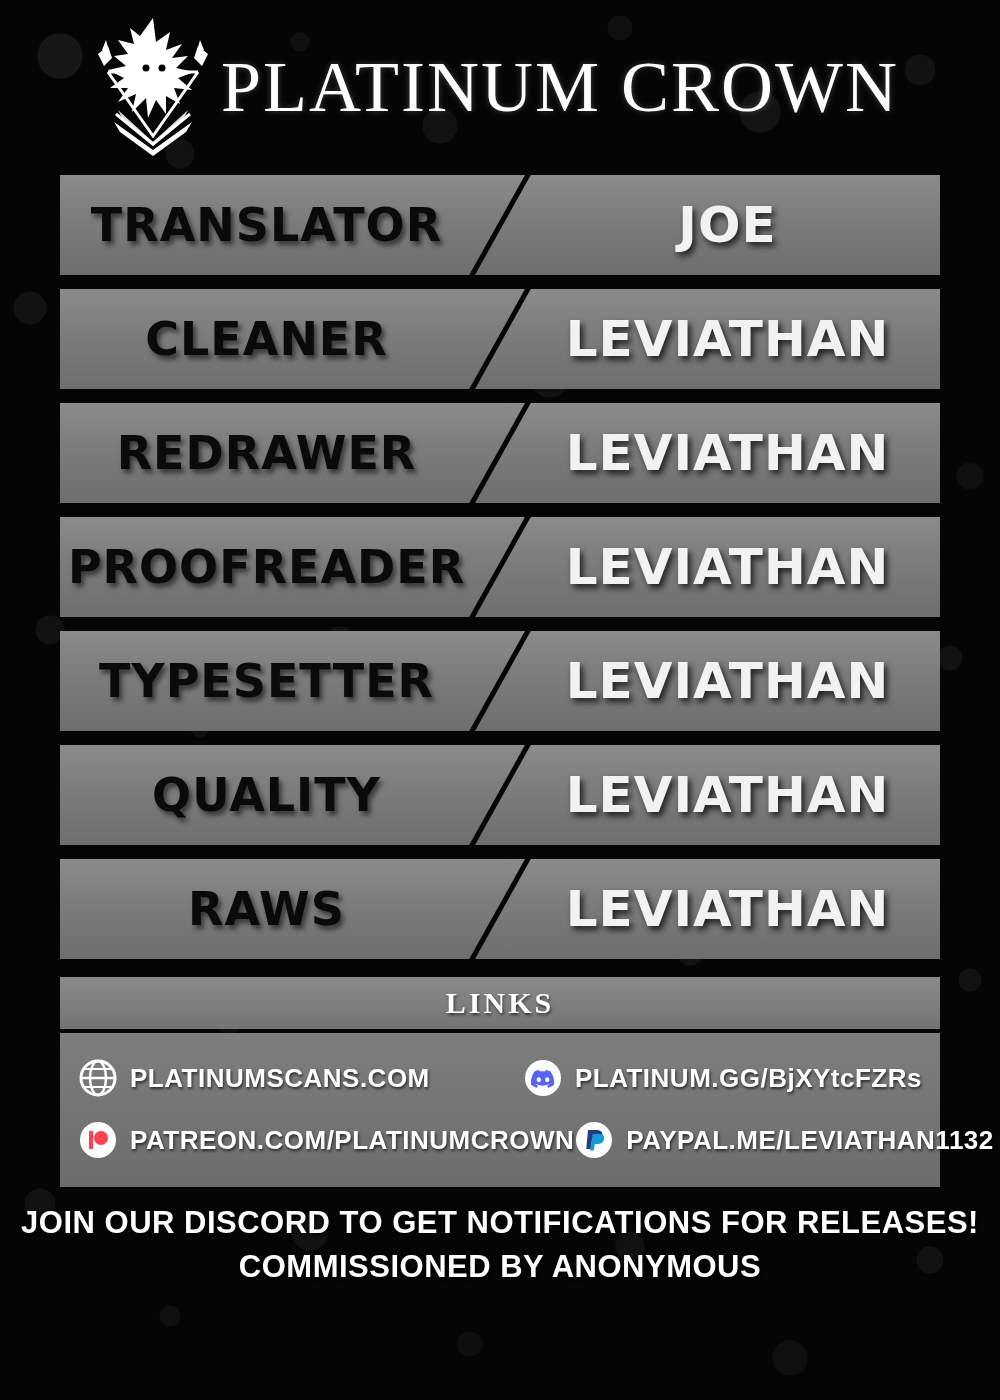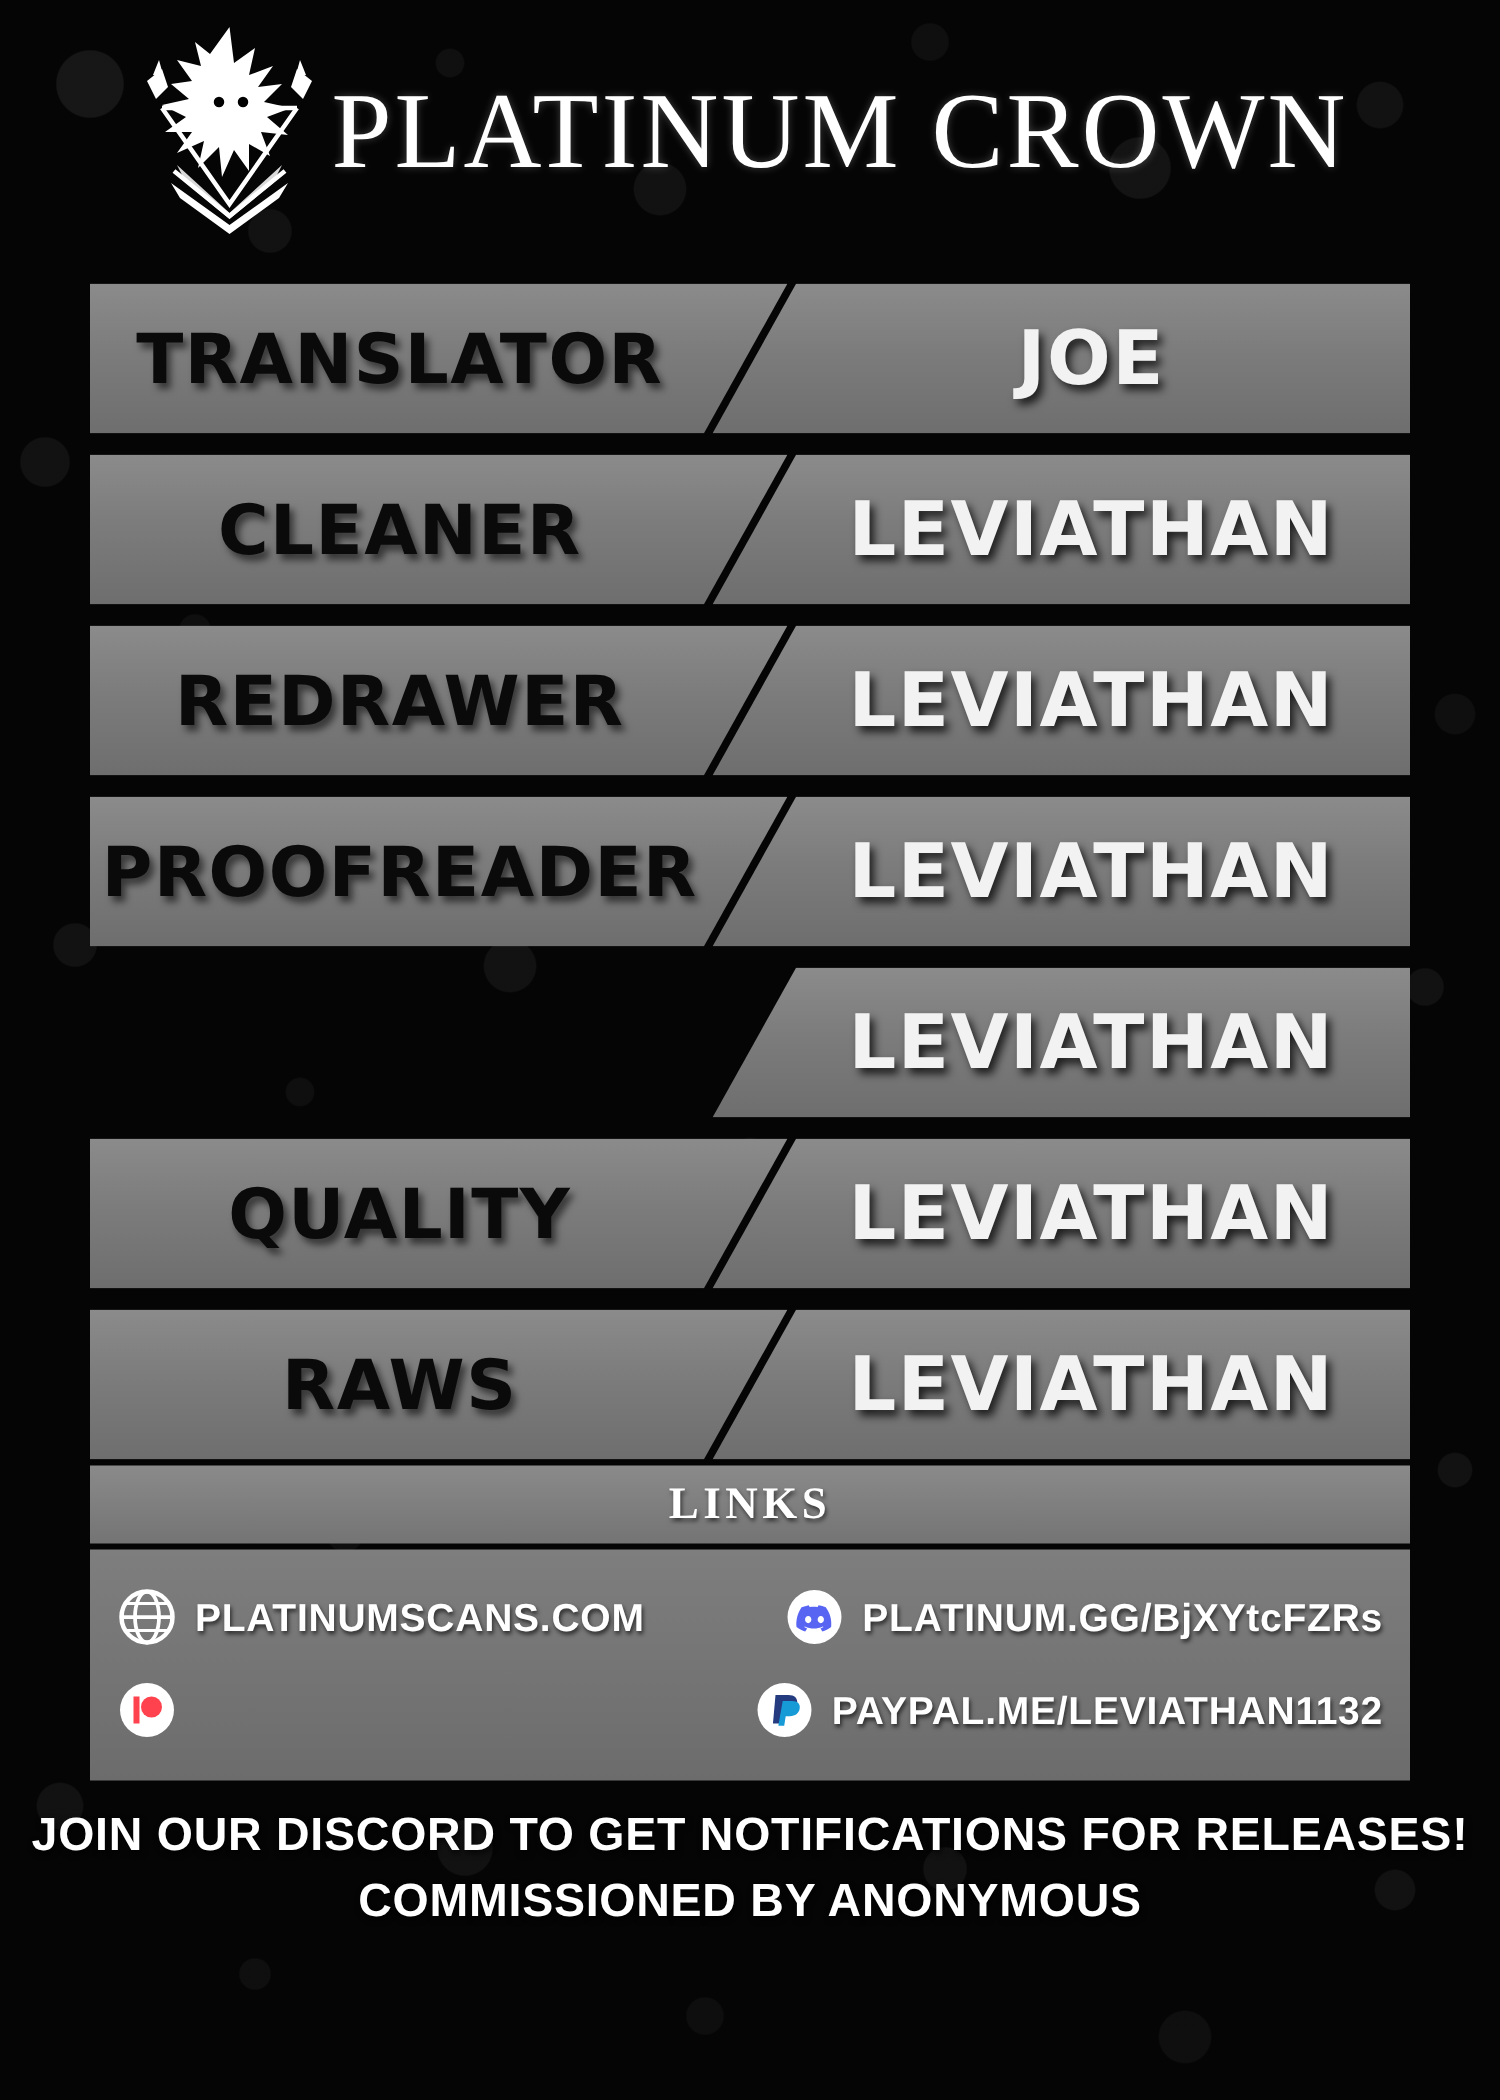--- a/index.html
+++ b/index.html
@@ -83,21 +83,21 @@
   #credits {
     padding: 0 60px;
   }
   .credit-row {
     position: relative;
     height: 104px;
     margin-bottom: 10px;
   }
   .bar {
     position: absolute;
-    top: 14px;
+    top: 0;
     height: 100px;
     background: linear-gradient(180deg, #8b8b8b 0%, #7c7c7c 45%, #6e6e6e 100%);
     display: flex;
     align-items: center;
   }
   .bar-role {
     left: 0;
     width: 465px;
     clip-path: polygon(0 0, 100% 0, 88% 100%, 0 100%);
     justify-content: center;
@@ -256,20 +256,23 @@
     <div class="credit-row">
       <div class="bar bar-role">
         <span class="role-text">PROOFREADER</span>
       </div>
       <div class="bar bar-name">
         <span class="name-text">LEVIATHAN</span>
       </div>
     </div>
 
     <div class="credit-row">
+      <div class="bar bar-role">
+        <span class="role-text">TYPESETTER</span>
+      </div>
       <div class="bar bar-name">
         <span class="name-text">LEVIATHAN</span>
       </div>
     </div>
 
     <div class="credit-row">
       <div class="bar bar-role">
         <span class="role-text">QUALITY</span>
       </div>
       <div class="bar bar-name">
@@ -320,20 +323,21 @@
 
     <div class="link-line">
       <div class="link-item">
         <span class="ico">
           <svg viewBox="0 0 40 40" width="40" height="40">
             <circle cx="20" cy="20" r="18" fill="#fff"></circle>
             <rect x="11" y="11" width="4" height="18" fill="#FF424D"></rect>
             <circle cx="23" cy="18" r="7" fill="#FF424D"></circle>
           </svg>
         </span>
+        <span class="label">PATREON.COM/PLATINUMCROWN</span>
       </div>
       <div class="link-item">
         <span class="ico">
           <svg viewBox="0 0 40 40" width="40" height="40">
             <circle cx="20" cy="20" r="18" fill="#fff"></circle>
             <path d="M14 10h8.5c4.2 0 6.6 2.2 5.9 6-0.6 3.6-3.4 5.6-7.3 5.6h-3.3l-1.1 7.4h-4.4L14 10z" fill="#253B80"></path>
             <path d="M18.8 14h6.3c3.6 0 5.6 1.9 5 5.2-0.5 3.1-3 4.9-6.4 4.9h-2.9l-1 6.4h-3.9L18.8 14z" fill="#179BD7"></path>
           </svg>
         </span>
         <span class="label">PAYPAL.ME/LEVIATHAN1132</span>

